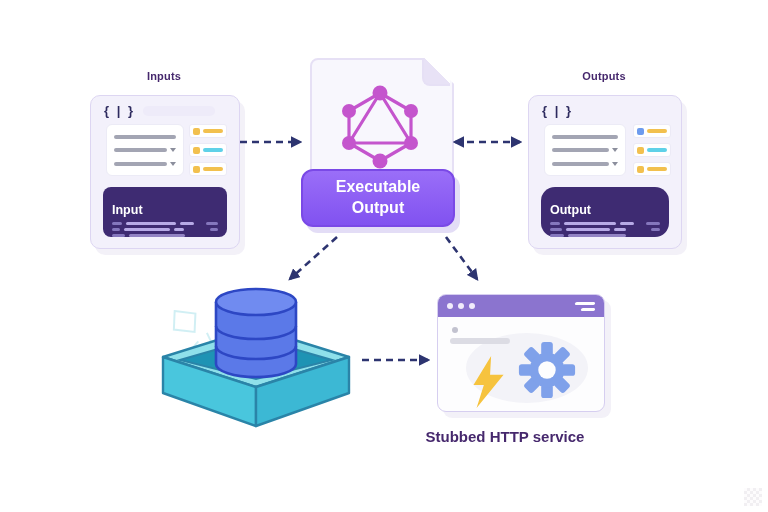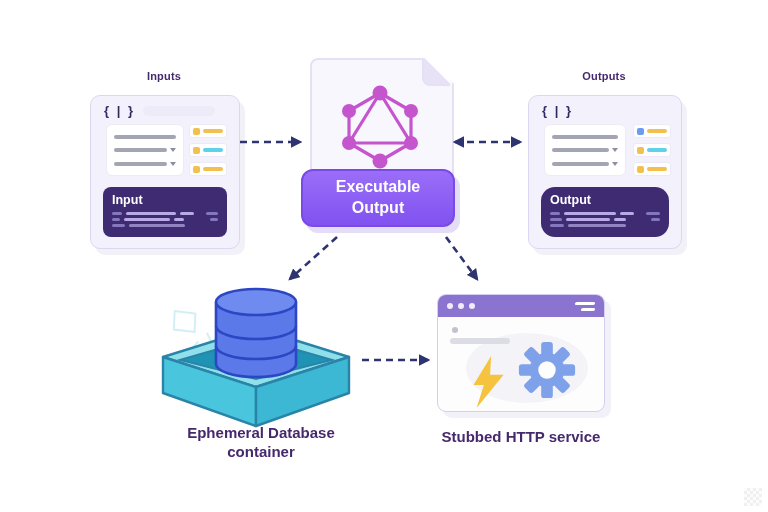--- a/index.html
+++ b/index.html
@@ -41,21 +41,21 @@
   .chip{height:14px;border-radius:3px;background:var(--card-white,#fff);border:1px solid #eceaf6;
     display:flex;align-items:center;gap:3px;padding:0 3px;box-sizing:border-box;}
   .chip-ico{width:7px;height:7px;border-radius:2px;flex:none;}
   .chip-ico.yellow{background:var(--chip-yellow,#f2c04e);}
   .chip-ico.blue{background:var(--chip-blue,#6d9bee);}
   .chip-bar{height:4px;border-radius:2px;flex:1;}
   .chip-bar.yellow{background:var(--chip-yellow,#f2c04e);}
   .chip-bar.cyan{background:var(--chip-cyan,#5fd1e8);}
   .code-card{
     position:absolute;left:12px;top:91px;width:124px;height:50px;border-radius:8px;
-    background:var(--code-card-bg,#3e2b72);padding:6px 9px;box-sizing:border-box;
+    background:var(--code-card-bg,#3e2b72);padding:16px 9px;box-sizing:border-box;
   }
   .code-title{font-size:12.5px;font-weight:800;color:#ffffff;margin-bottom:5px;}
   .code-line{display:flex;align-items:center;gap:4px;margin-top:3px;}
   .cl{height:3px;border-radius:1.5px;background:var(--code-line,#b7aae6);}
   .cl.dim{background:var(--code-line-dim,#8577bd);}
   .cl.right{margin-left:auto;}
   
   .schema-file{
     position:absolute;left:310px;top:58px;width:140px;height:130px;
     background:var(--file-bg,#f8f7fd);border:2px solid var(--file-border,#e6e0f5);
@@ -270,21 +270,20 @@
       <path class="db-body" d="M66,22 L66,84 A40 13 0 0 0 146,84 L146,22"></path>
       <ellipse class="db-top" cx="106" cy="22" rx="40" ry="13"></ellipse>
       <path class="db-band" d="M66,46 A40 13 0 0 0 146,46"></path>
       <path class="db-band" d="M66,66 A40 13 0 0 0 146,66"></path>
     </g>
 
     <path class="face-l" d="M13,77 L106,107 L106,146 L13,113 Z"></path>
     <path class="face-r" d="M106,107 L199,77 L199,113 L106,146 Z"></path>
   </svg>
 
-  <div class="node-label" style="left:168px;top:424px;width:186px;">Ephemeral Database container</div>
 
   <div class="browser">
     <div class="browser-bar">
       <div class="dot"></div>
       <div class="dot"></div>
       <div class="dot"></div>
       <div class="bar-lines">
         <div class="bar-line" style="width:20px"></div>
         <div class="bar-line" style="width:14px"></div>
       </div>
@@ -306,21 +305,21 @@
           <rect class="tooth" x="26" y="3" width="12" height="14" rx="3" transform="rotate(225 32 32)"></rect>
           <rect class="tooth" x="26" y="3" width="12" height="14" rx="3" transform="rotate(270 32 32)"></rect>
           <rect class="tooth" x="26" y="3" width="12" height="14" rx="3" transform="rotate(315 32 32)"></rect>
           <circle class="ring" cx="32" cy="32" r="18"></circle>
           <circle class="hole" cx="32" cy="32" r="9"></circle>
         </g>
       </svg>
     </div>
   </div>
 
-  <div class="node-label" style="left:428px;top:428px;width:186px;text-align:center;">Stubbed HTTP service</div>
+  <div class="node-label" style="left:412px;top:428px;width:186px;text-align:center;">Stubbed HTTP service</div>
 
   <svg id="arrows" width="768" height="512" viewBox="0 0 768 512">
     <defs>
       <marker id="arr" viewBox="0 0 10 10" refX="8" refY="5" markerWidth="4.5" markerHeight="4.5" orient="auto-start-reverse">
         <path d="M0,0 L10,5 L0,10 Z"></path>
       </marker>
     </defs>
     <line class="arrow" x1="240" y1="142" x2="300" y2="142" marker-end="url(#arr)"></line>
     <line class="arrow" x1="455" y1="142" x2="520" y2="142" marker-start="url(#arr)" marker-end="url(#arr)"></line>
     <line class="arrow" x1="337" y1="237" x2="290" y2="279" marker-end="url(#arr)"></line>

